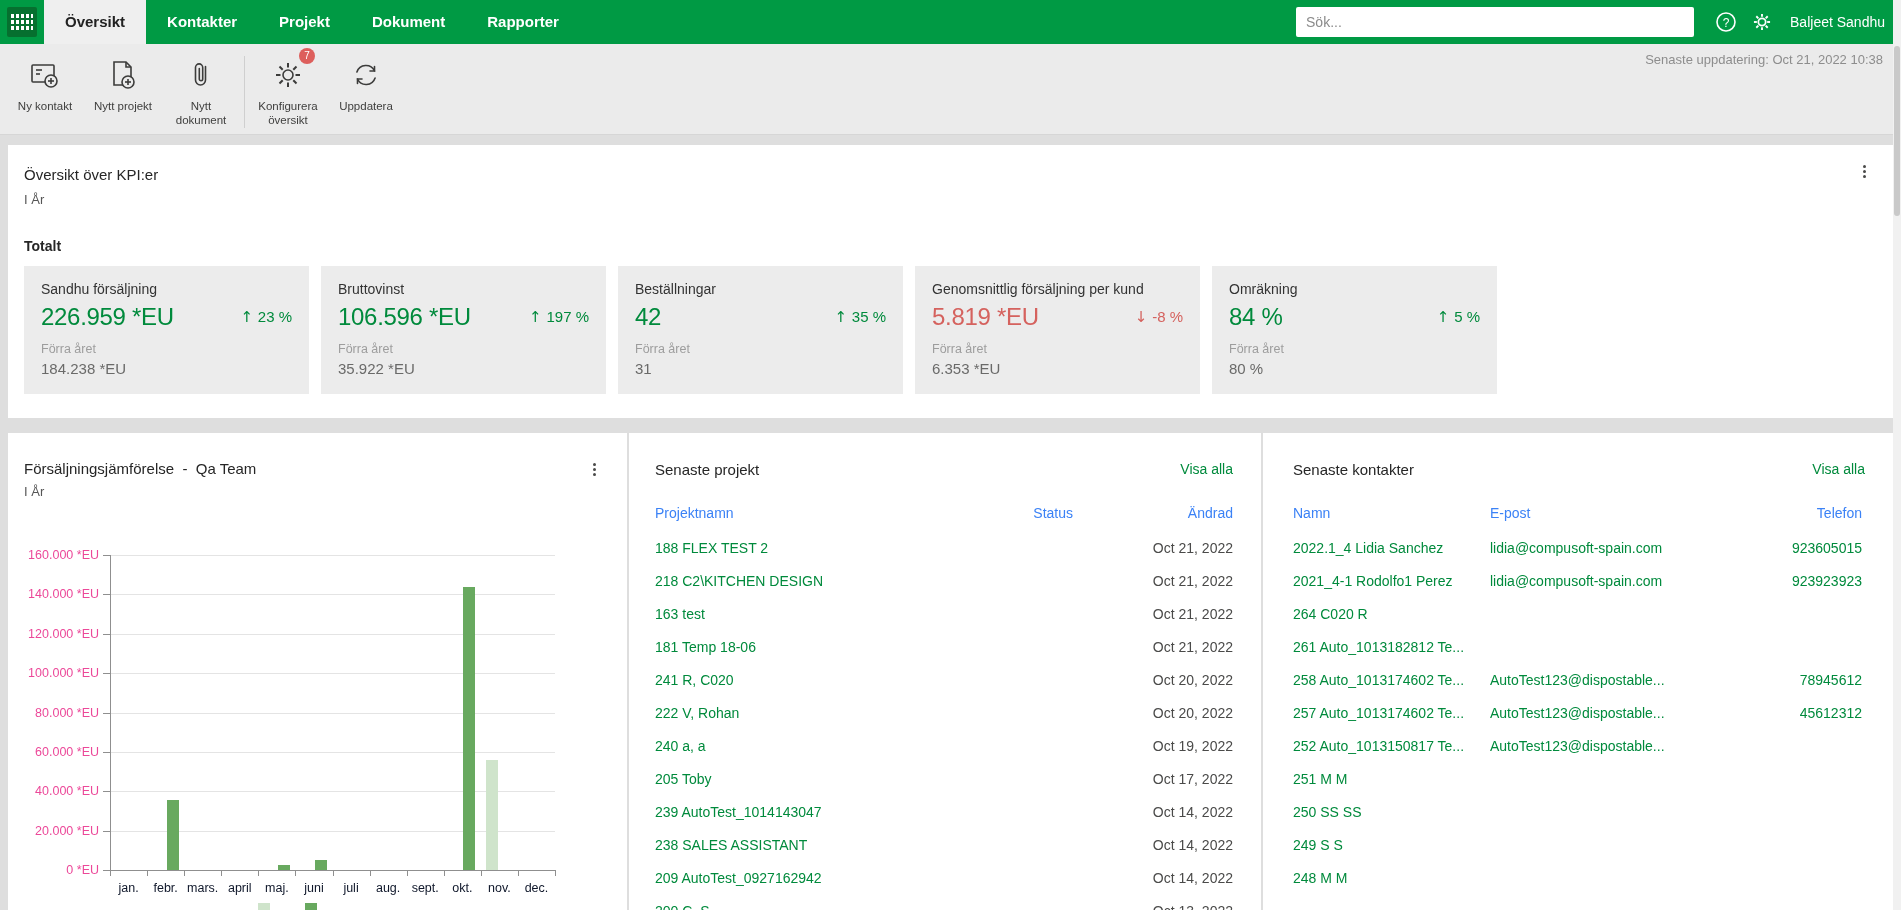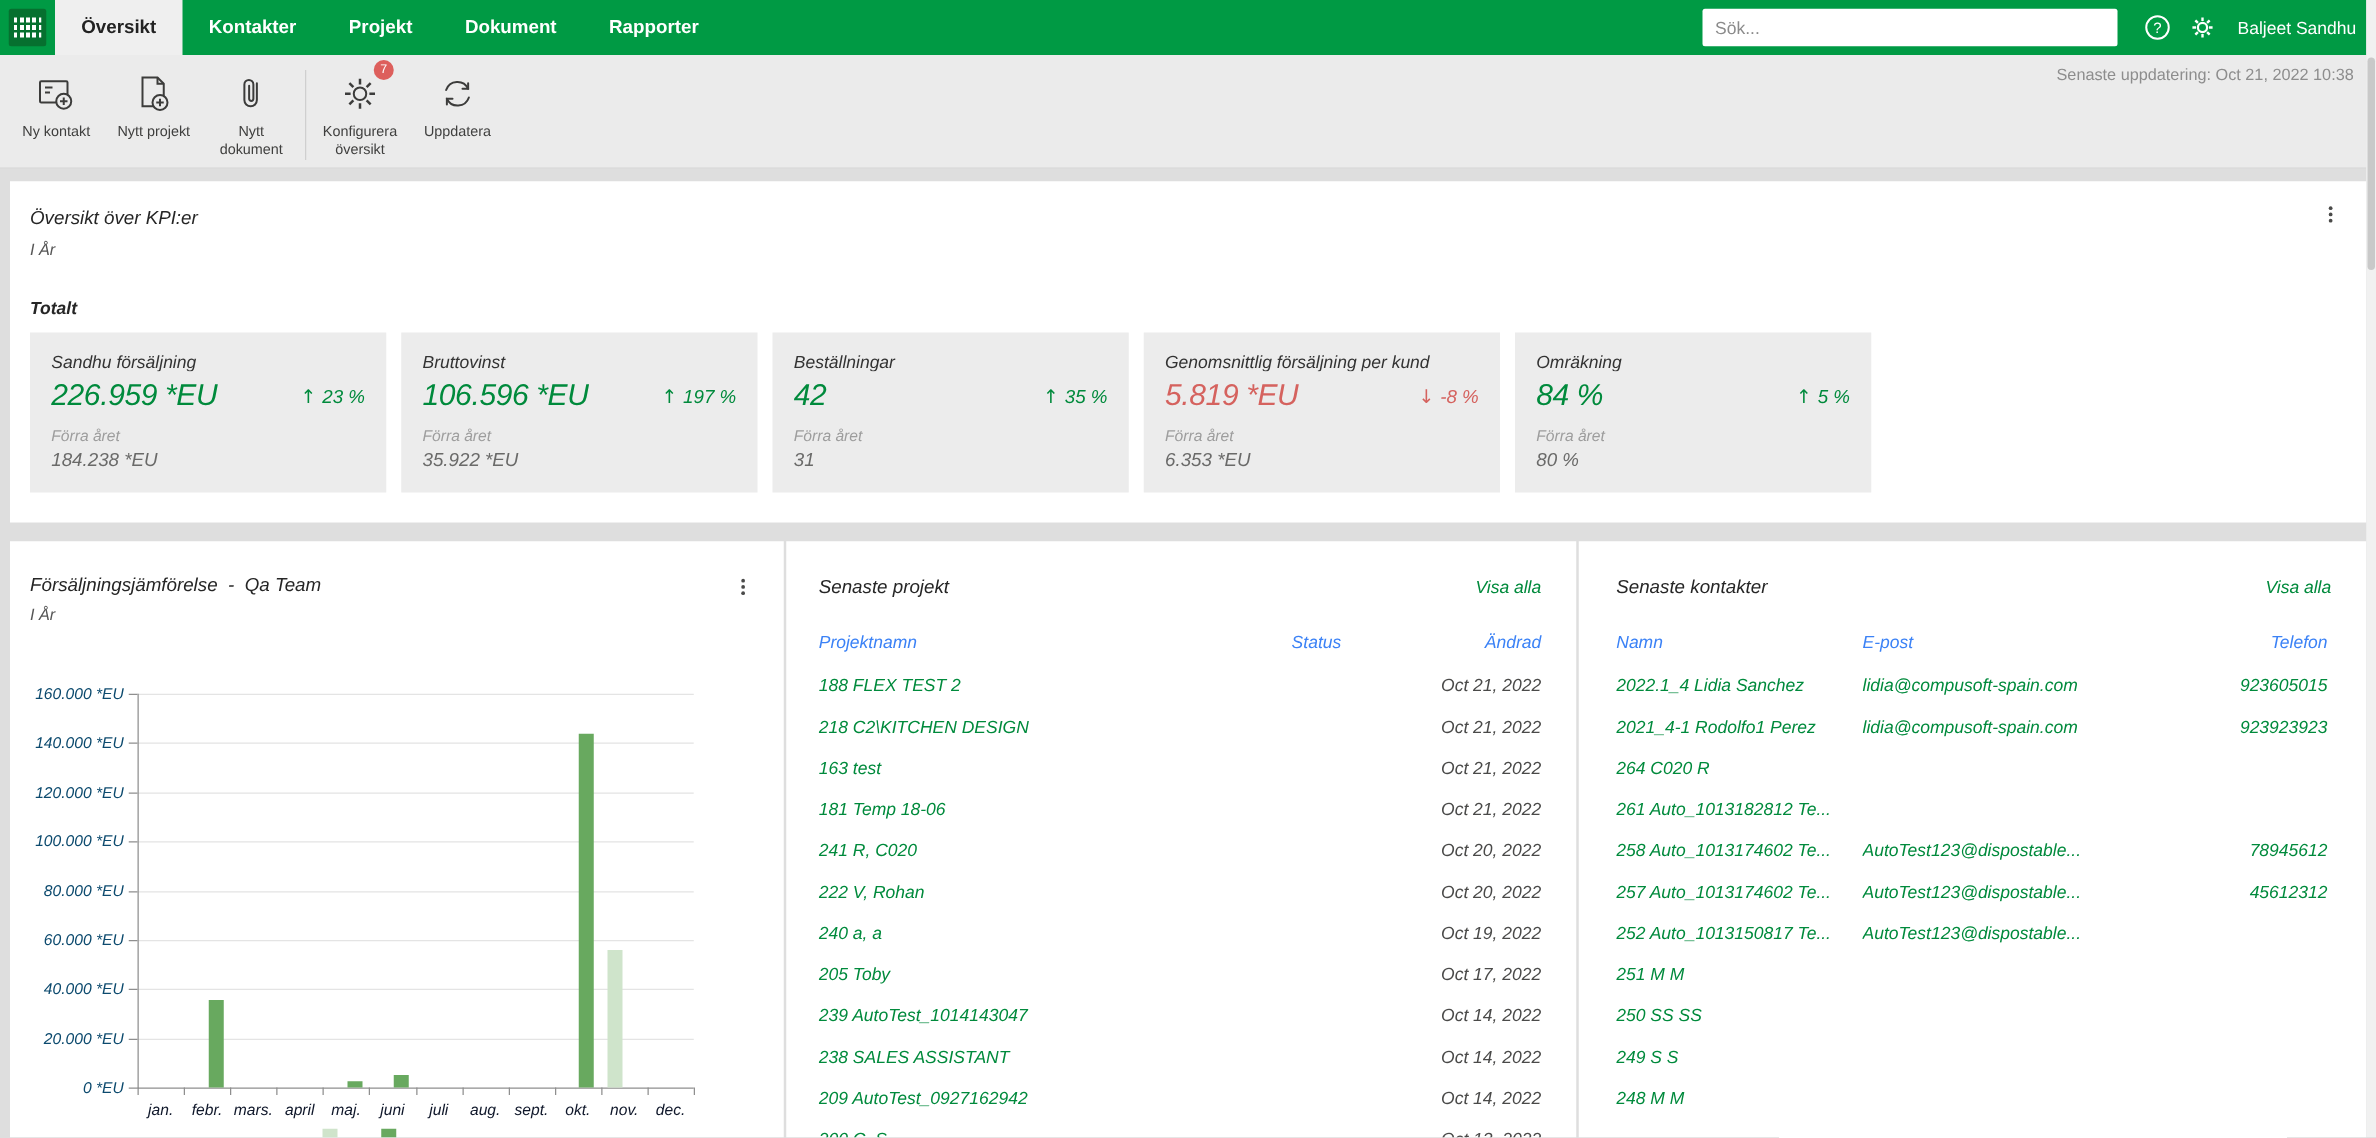--- a/index.html
+++ b/index.html
@@ -9,38 +9,38 @@
 
   
   .topbar { position:absolute; left:0; top:0; width:1893px; height:44px; background:#009a44; display:flex; align-items:stretch; }
   .logo-box { width:44px; display:flex; align-items:center; justify-content:center; }
   .logo { width:30px; height:30px; background:#06702f; border-radius:2px; display:flex; flex-direction:column; justify-content:center; gap:2px; padding:4px; }
   .logo i { display:block; height:4px; background:repeating-linear-gradient(90deg,#fff 0 3px,transparent 3px 5px); }
   .tabs { display:flex; }
   .tab { padding:0 21px; line-height:44px; color:#fff; font-size:15px; font-weight:700; cursor:pointer; white-space:nowrap; }
   .tab.active { background:#efefef; color:#222; }
   .topbar-right { margin-left:auto; display:flex; align-items:center; padding-right:8px; }
-  .search-wrap { width:332px; height:30px; background:#fff; border-radius:2px; margin-right:14px; display:flex; align-items:center; }
+  .search-wrap { width:398px; height:30px; background:#fff; border-radius:2px; margin-right:14px; display:flex; align-items:center; }
   .search-wrap input { border:none; outline:none; width:100%; height:100%; padding:0 10px; font-size:14px; color:#333; background:transparent; font-family:inherit; }
   .search-wrap input::placeholder { color:#8b8b8b; }
   .tb-icon { width:26px; height:26px; margin:0 5px; display:flex; align-items:center; justify-content:center; cursor:pointer; }
   .user-name { color:#fff; font-size:14px; margin-left:10px; white-space:nowrap; cursor:pointer; }
 
   
   .toolbar { position:absolute; left:0; top:44px; width:1893px; height:91px; background:#ebebeb; border-bottom:1px solid #d6d6d6; }
   .tb-buttons { position:absolute; left:6px; top:6px; display:flex; }
   .tool-btn { width:78px; display:flex; flex-direction:column; align-items:center; cursor:pointer; padding-top:4px; }
   .tool-btn .ico { position:relative; height:42px; display:flex; align-items:center; justify-content:center; }
   .tool-btn .lbl { font-size:11.5px; color:#3f3f3e; text-align:center; line-height:1.2; margin-top:4px; max-width:70px; }
   .tool-sep { width:1px; background:#cfcfcf; margin:6px 4px 0 4px; height:72px; }
   .badge { position:absolute; top:-6px; right:-10px; min-width:16px; height:16px; border-radius:8px; background:#dd5f5c; color:#fff; font-size:10px; line-height:16px; text-align:center; padding:0 3px; }
   .last-update { position:absolute; right:10px; top:8px; font-size:13px; color:#8d8d8d; }
 
   
-  .panel { position:absolute; background:#fff;font-style:italic; }
+  .panel { position:absolute; background:#fff; }
   .kpi-panel { left:8px; top:145px; width:1885px; height:273px; }
   .panel-title { position:absolute; font-size:15px; color:#262626; }
   .panel-sub { position:absolute; font-size:13px; color:#565656; }
   .kebab { position:absolute; width:18px; height:20px; display:flex; flex-direction:column; align-items:center; justify-content:center; gap:2px; cursor:pointer; }
   .kebab i { width:3px; height:3px; background:#4a4a49; border-radius:50%; }
   .group-label { position:absolute; left:16px; top:93px; font-size:14px; font-weight:700; color:#262626; }
   .cards { position:absolute; left:16px; top:121px; display:flex; gap:12px; }
   .card { width:285px; height:128px; background:#ececec; padding:15px 17px; }
   .card .c-title { font-size:14px; color:#333; white-space:nowrap; overflow:hidden; }
   .card .c-valrow { display:flex; justify-content:space-between; align-items:center; margin-top:6px; }
@@ -55,21 +55,21 @@
   .proj-panel  { left:629px; top:433px; width:632px; height:500px; }
   .cont-panel  { left:1263px; top:433px; width:630px; height:500px; }
 
   
   .chart-area { position:absolute; inset:0; }
   .gline { position:absolute; height:1px; background:#e4e4e4; }
   .gline.axis { background:#8f8f8f; }
   .vaxis { position:absolute; width:1px; background:#8f8f8f; }
   .ytick { position:absolute; height:1px; width:7px; background:#8f8f8f; }
   .xtick { position:absolute; width:1px; height:6px; background:#8f8f8f; }
-  .ylab { position:absolute; font-size:12.5px; color:#0c4a6e; text-align:right; width:90px; }
+  .ylab { position:absolute; font-size:12.5px; color:#ec4899; text-align:right; width:90px; }
   .xlab { position:absolute; font-size:12.5px; color:#0f172a; text-align:center; width:40px; }
   .bar { position:absolute; width:12px; }
   .legend-sq { position:absolute; width:12px; height:12px; }
 
   
   .view-all { position:absolute; top:28px; right:28px; font-size:14px; color:#008a3c; cursor:pointer; }
   .thead { position:absolute; left:26px; right:28px; top:72px; display:grid; font-size:14px; color:#3b82f6; }
   .tbody { position:absolute; left:26px; right:28px; top:98px; }
   .trow { height:33px; display:grid; align-items:center; font-size:14px; }
   .proj-grid { grid-template-columns:1fr 130px 160px; }

